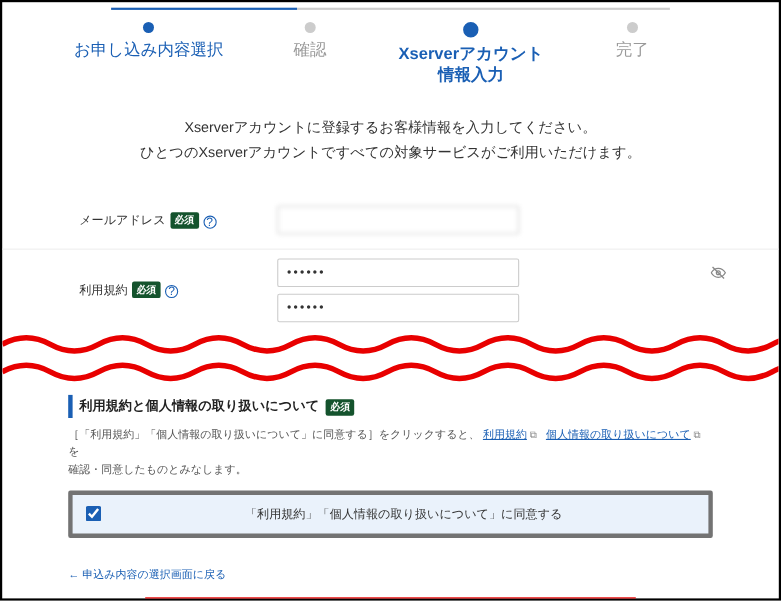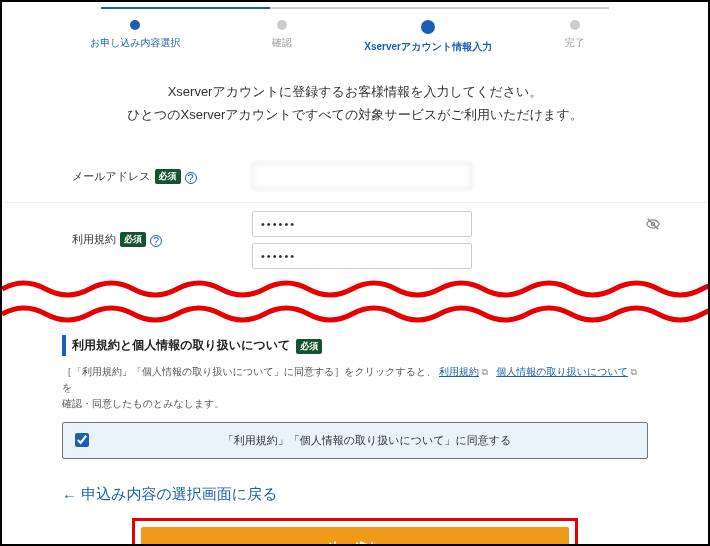--- a/index.html
+++ b/index.html
@@ -1,20 +1,20 @@
 <!DOCTYPE html>
 <html><head>
 <meta charset="utf-8">
 <style>
   * { box-sizing: border-box; margin: 0; padding: 0; }
   body { font-family: "Hiragino Kaku Gothic ProN", "メイリオ", Meiryo, sans-serif; background: #fff; width: 710px; height: 546px; position: relative; overflow: hidden; border: 2px solid #000; }
 
   
   .stepper { display: flex; align-items: flex-start; justify-content: center; padding: 18px 60px 10px; position: relative; }
-  .step { flex: 1; text-align: center; font-size: 10px; color: #999; position: relative; }
+  .step { flex: 1; text-align: center; font-size: 15px; color: #999; position: relative; }
   .step.active { color: #1a5fb4; font-weight: 600; }
   .step.done { color: #1a5fb4; }
   .step-dot { width: 10px; height: 10px; border-radius: 50%; background: #ccc; margin: 0 auto 6px; position: relative; z-index: 2; }
   .step.active .step-dot { background: #1a5fb4; width: 14px; height: 14px; border: 2px solid #1a5fb4; }
   .step.done .step-dot { background: #1a5fb4; }
   .step-line { position: absolute; top: 5px; height: 2px; background: #ccc; z-index: 1; }
   .step-line.done { background: #1a5fb4; }
 
   .intro { text-align: center; font-size: 13px; color: #333; line-height: 1.8; padding: 16px 20px 24px; }
 
@@ -31,25 +31,25 @@
   
   .wavy { position: relative; height: 50px; overflow: hidden; }
   .wavy svg { width: 100%; height: 25px; display: block; }
 
   .terms-section { padding: 8px 60px 12px; }
   .terms-head { border-left: 4px solid #1a5fb4; padding: 2px 6px; font-size: 12px; font-weight: 700; color: #222; display: flex; align-items: flex-end; gap: 6px; }
   .terms-desc { font-size: 10px; color: #555; padding: 8px 0 10px; line-height: 1.6; }
   .terms-desc a { color: #1a5fb4; text-decoration: underline; }
   .link-ext { font-size: 9px; color: #888; }
 
-  .consent-box { border: 1px solid #737373; background: #eaf2fb; padding: 10px 12px; font-size: 11px; color: #333; display: flex; align-items: center; gap: 10px; border-radius: 2px; }
+  .consent-box { border: 4px solid #737373; background: #eaf2fb; padding: 10px 12px; font-size: 11px; color: #333; display: flex; align-items: center; gap: 10px; border-radius: 2px; }
   .consent-box input[type="checkbox"] { width: 14px; height: 14px; accent-color: #1a5fb4; }
   .consent-label { flex: 1; text-align: center; }
 
-  .back-link { display: block; padding: 14px 60px 8px; font-size: 15px; color: #1a5fb4; text-decoration: none; }
+  .back-link { display: block; padding: 14px 60px 8px; font-size: 10px; color: #1a5fb4; text-decoration: none; }
 
   .submit-wrap { margin: 6px 130px 12px; border: 3px solid #e80000; padding: 6px; }
   .submit-btn { width: 100%; background: #f09a1a; color: #fff; border: none; padding: 12px; font-size: 13px; font-weight: 600; cursor: pointer; border-radius: 2px; }
 </style>
 </head>
 <body>
 
 <div class="stepper">
   <div class="step-line done" style="left:14%; right:62%"></div>
   <div class="step-line" style="left:38%; right:38%"></div>

